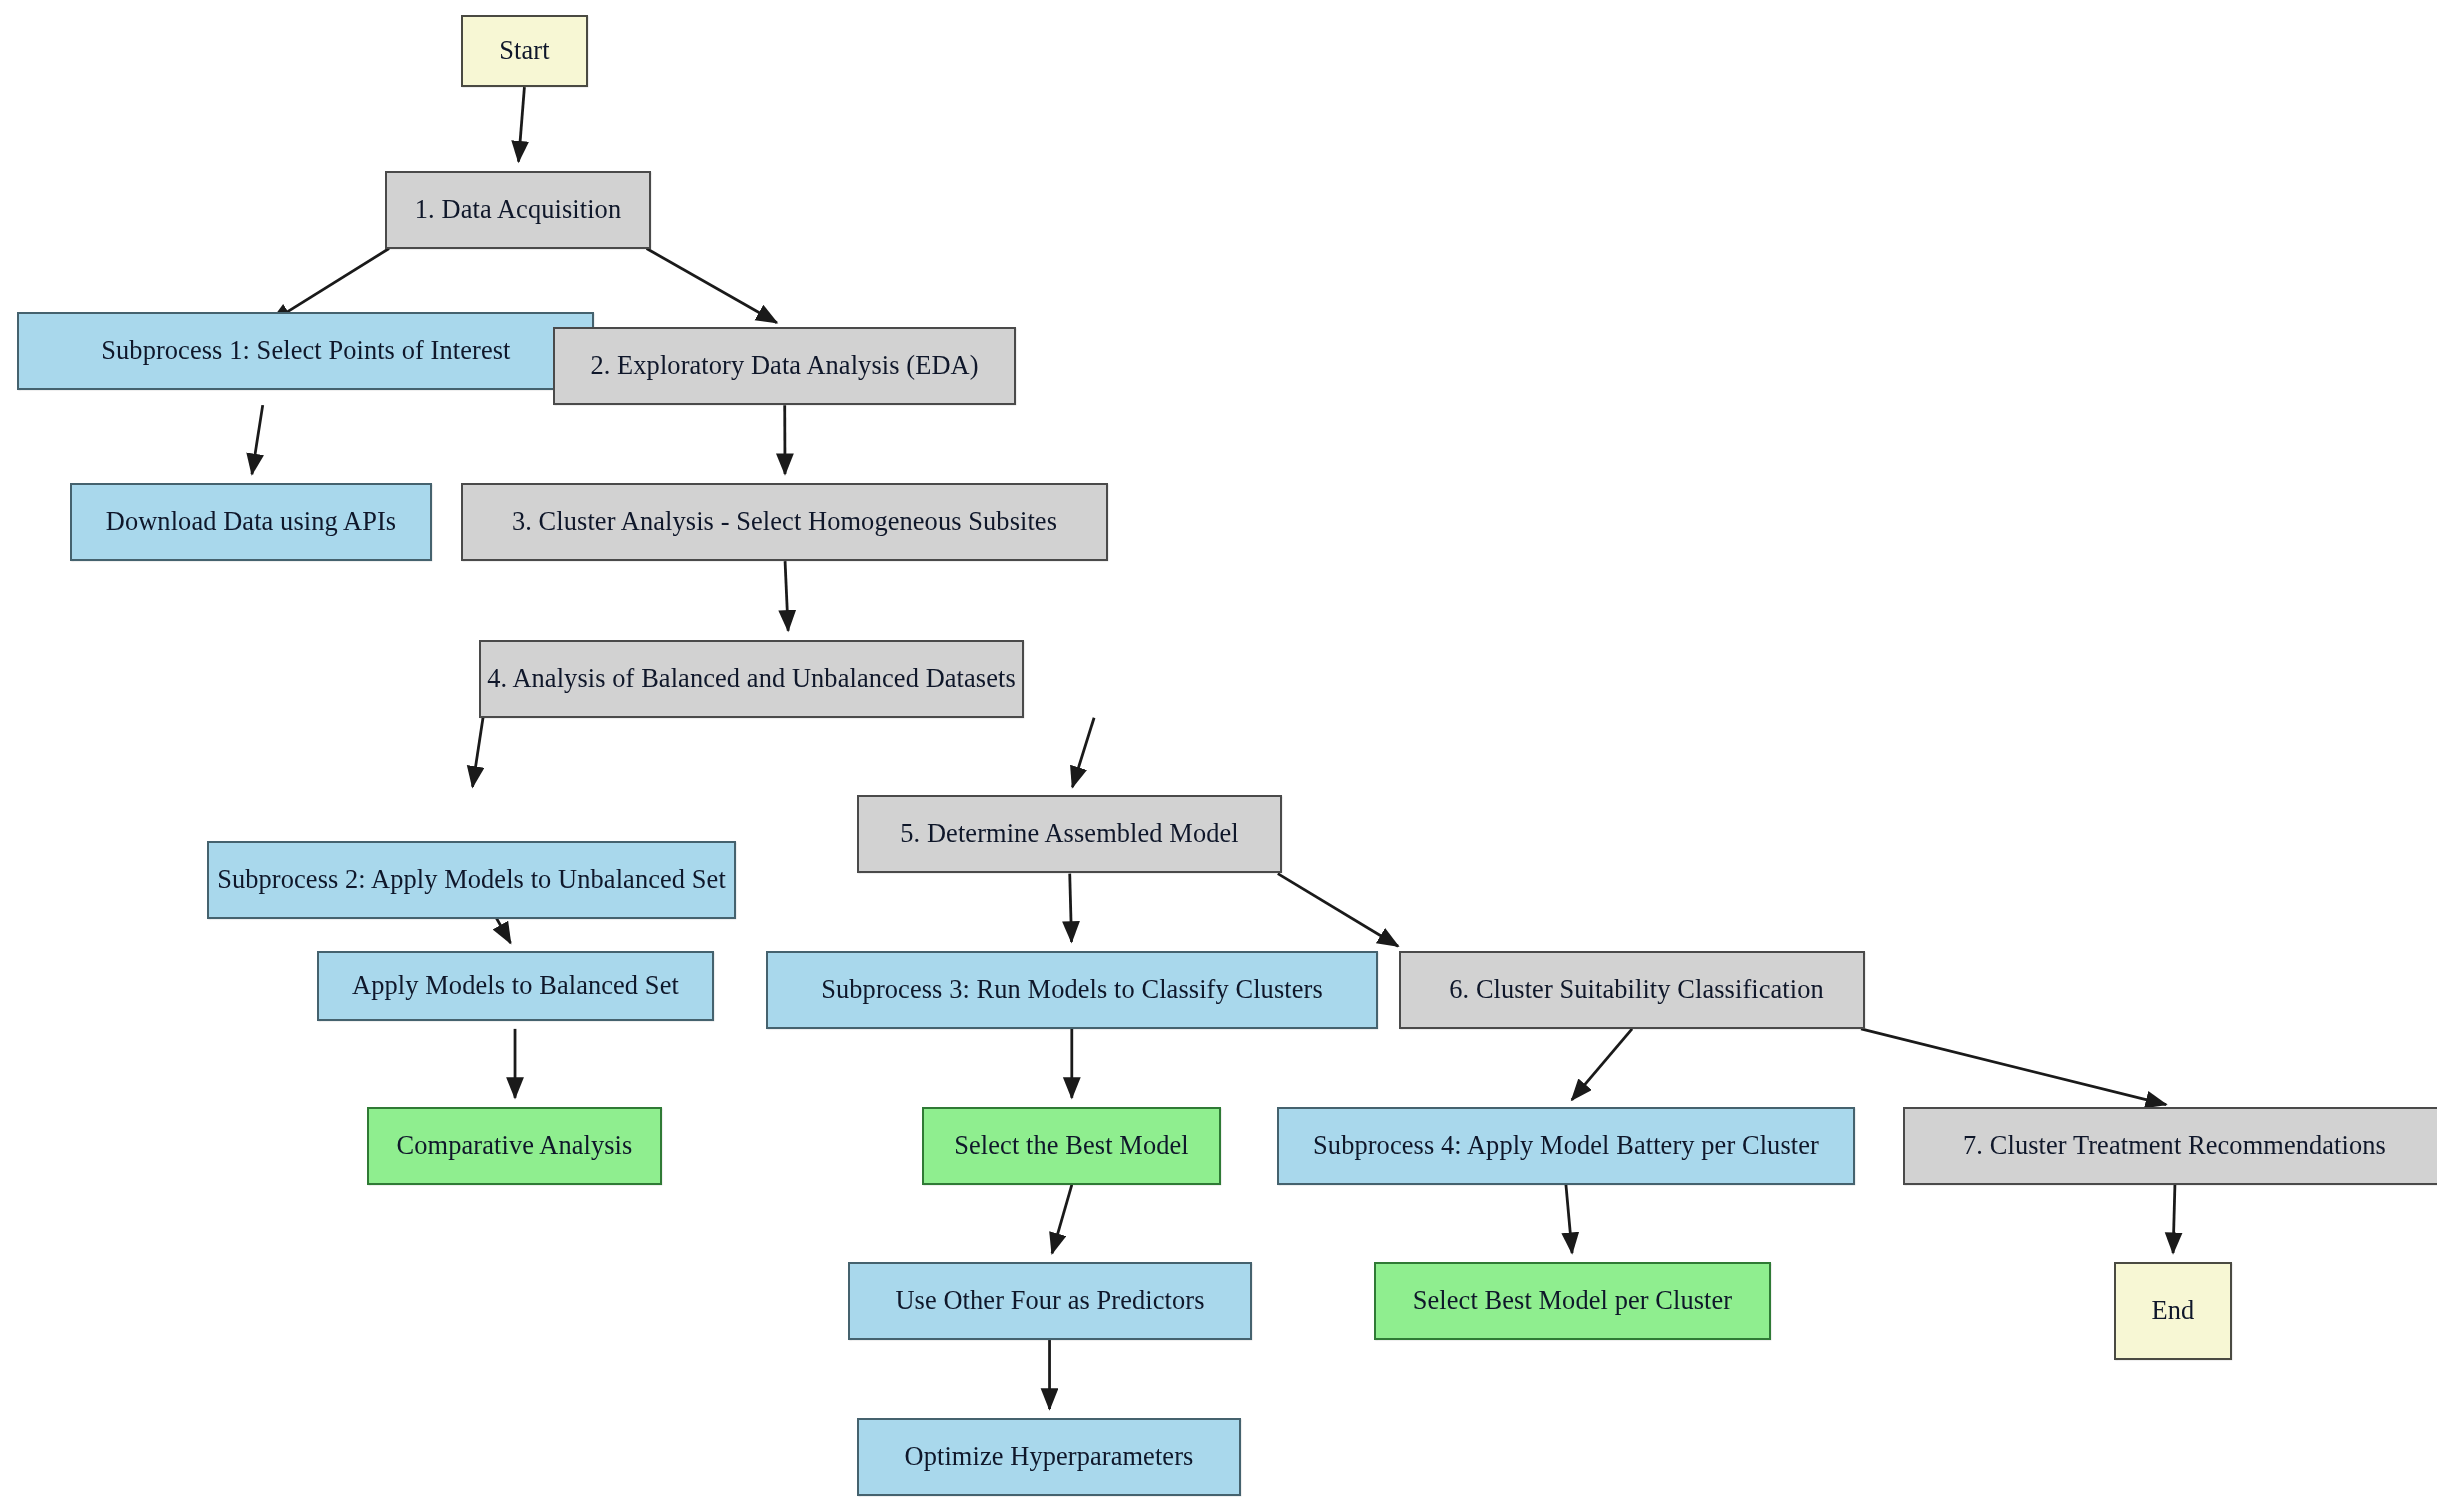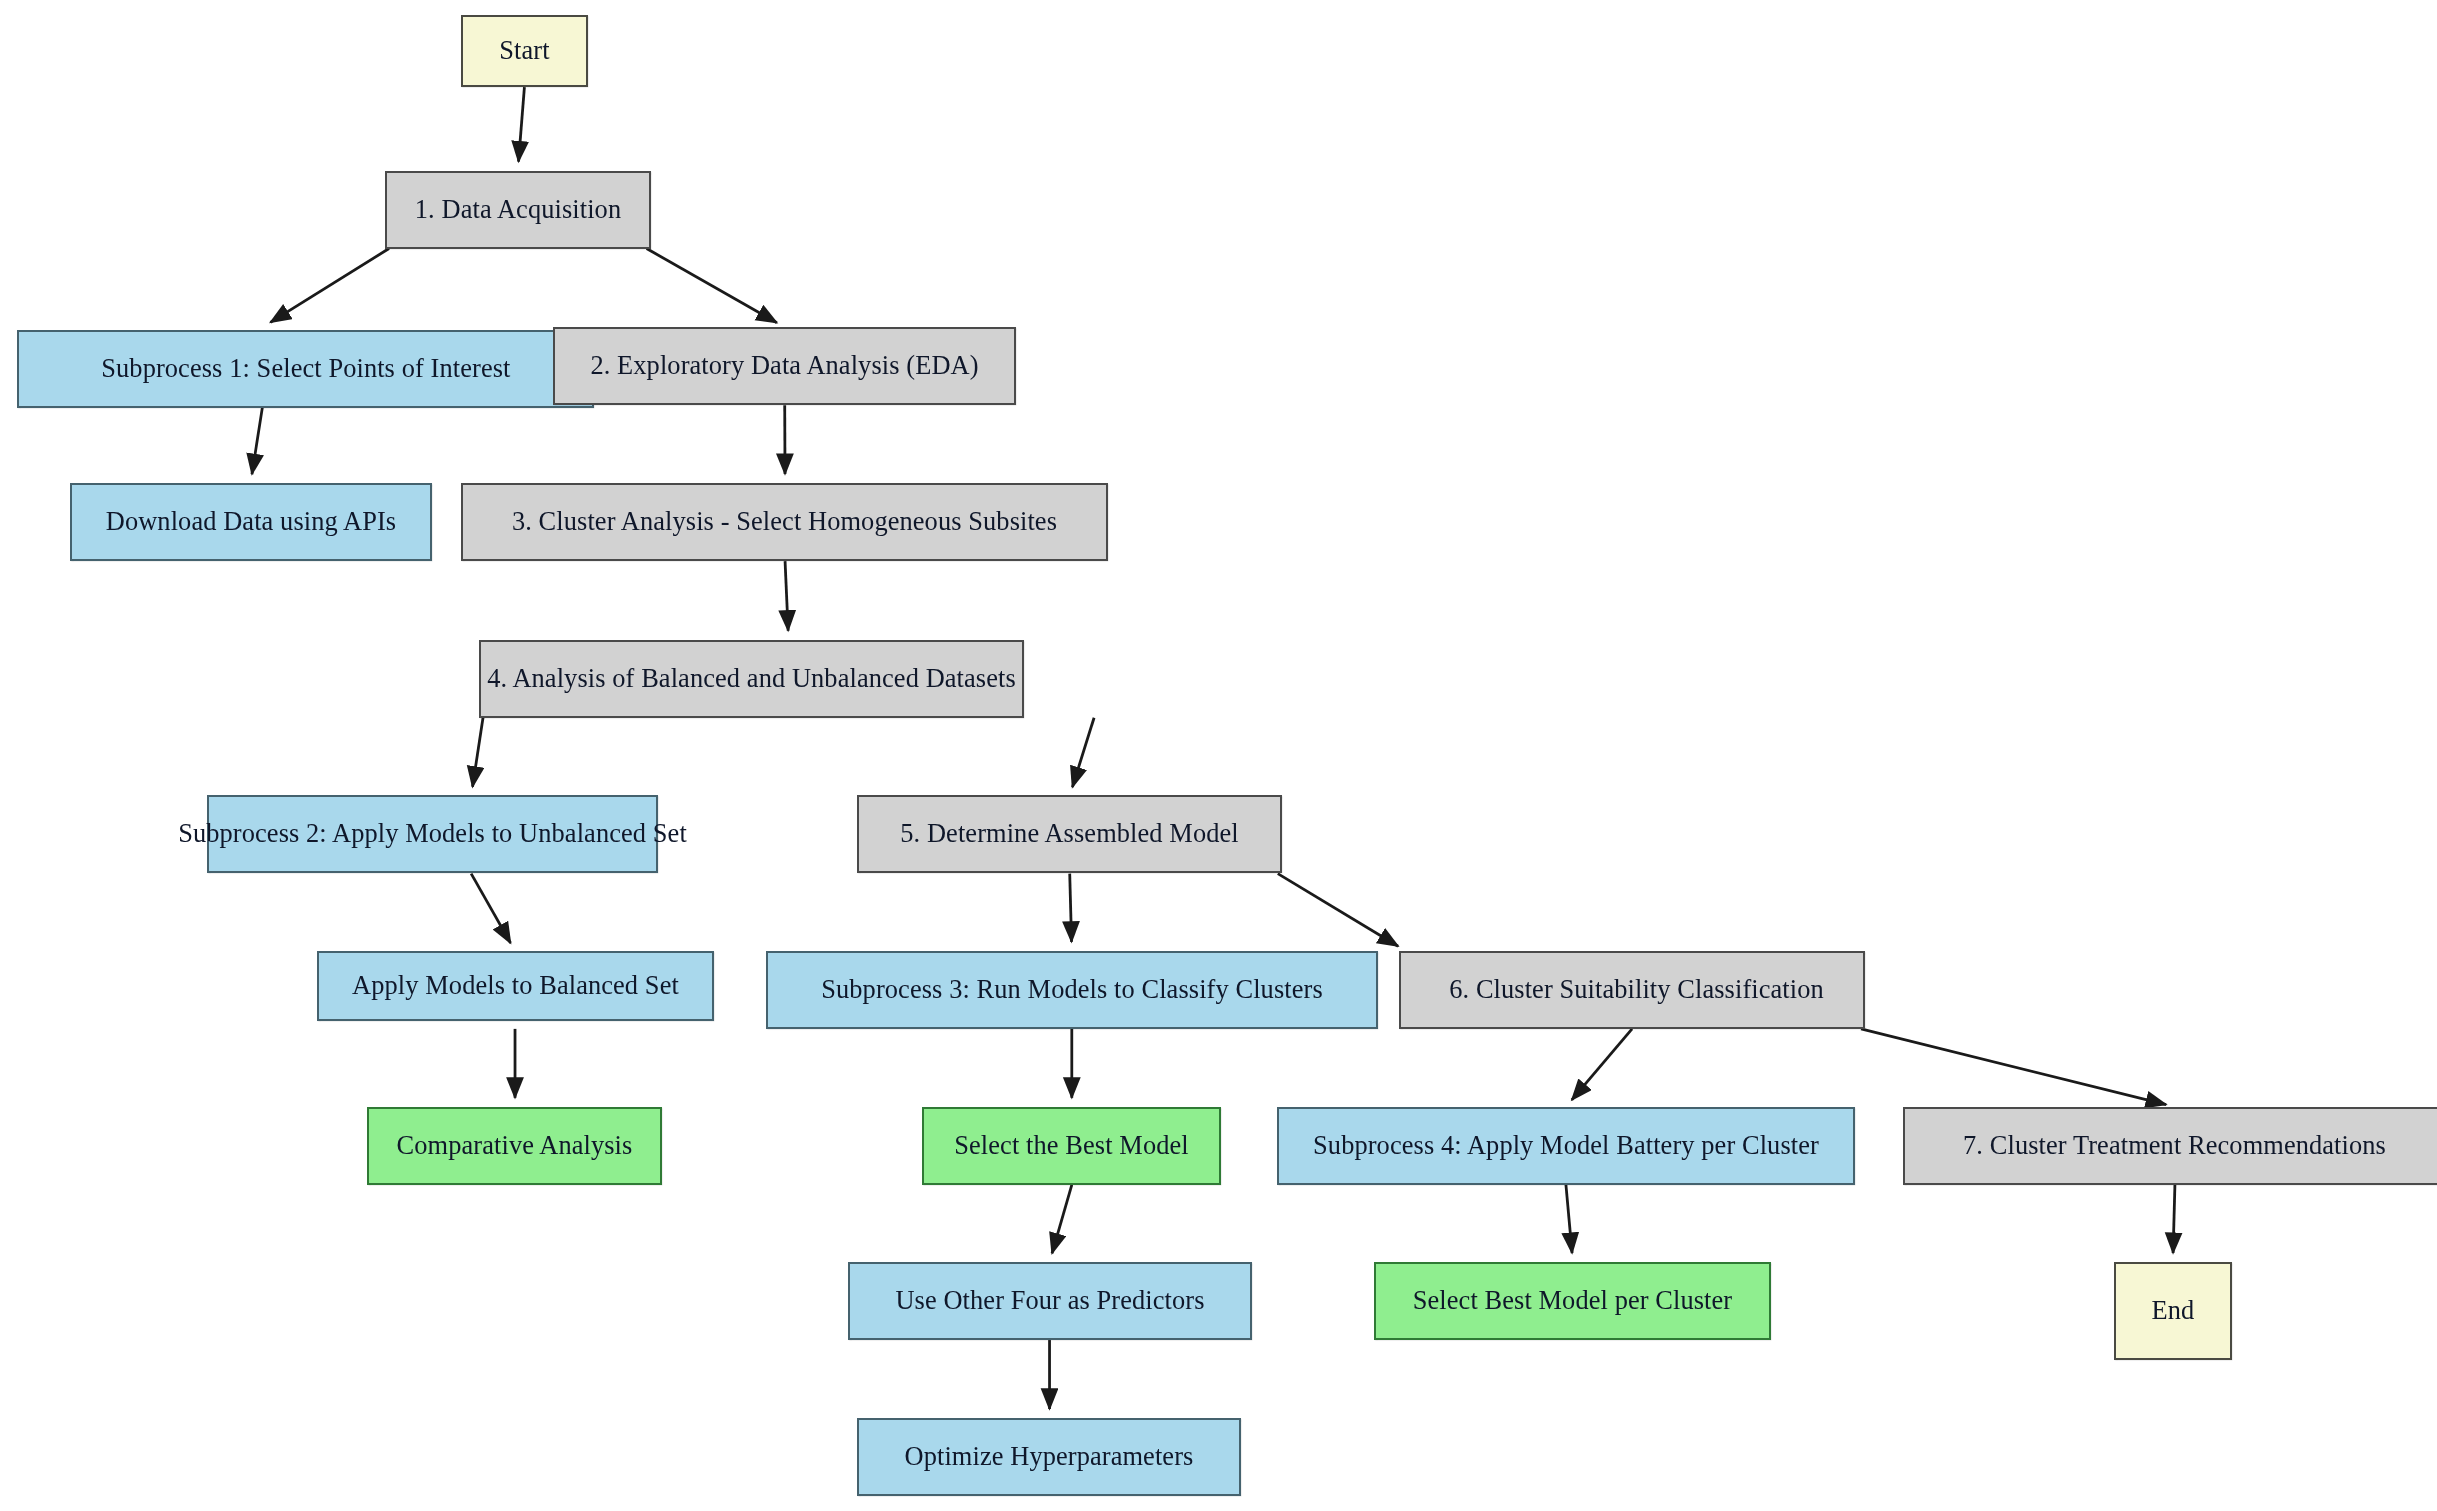--- a/index.html
+++ b/index.html
@@ -88,36 +88,36 @@
         <line x1="1508" y1="1925" x2="1508" y2="2024" stroke="#1a1a1a" stroke-width="4" marker-end="url(#arrowhead)"></line>
       </g>
   </svg>
   <div id="nodes-group">
       <div class="node terminal" style="left: 461px; top: 14.6px; width: 127px; height: 72px;">
         <span>Start</span>
       </div>
       <div class="node process" style="left: 385px; top: 171px; width: 266px; height: 78px;">
         <span>1. Data Acquisition</span>
       </div>
-      <div class="node subprocess" style="left: 17.4px; top: 330px; width: 577px; height: 78px;">
+      <div class="node subprocess" style="left: 17.4px; top: 312px; width: 577px; height: 78px;">
         <span>Subprocess 1: Select Points of Interest</span>
       </div>
       <div class="node process" style="left: 553px; top: 327px; width: 463px; height: 78px;">
         <span>2. Exploratory Data Analysis (EDA)</span>
       </div>
       <div class="node subprocess" style="left: 70px; top: 483px; width: 362px; height: 78px;">
         <span>Download Data using APIs</span>
       </div>
       <div class="node process" style="left: 461px; top: 483px; width: 647px; height: 78px;">
         <span>3. Cluster Analysis - Select Homogeneous Subsites</span>
       </div>
       <div class="node process" style="left: 479px; top: 640px; width: 545px; height: 78px;">
         <span>4. Analysis of Balanced and Unbalanced Datasets</span>
       </div>
-      <div class="node subprocess" style="left: 207px; top: 795px; width: 451px; height: 78px;">
+      <div class="node subprocess" style="left: 207px; top: 841px; width: 529px; height: 78px;">
         <span>Subprocess 2: Apply Models to Unbalanced Set</span>
       </div>
       <div class="node process" style="left: 857px; top: 795px; width: 425px; height: 78px;">
         <span>5. Determine Assembled Model</span>
       </div>
       <div class="node subprocess" style="left: 317px; top: 951px; width: 397px; height: 70px;">
         <span>Apply Models to Balanced Set</span>
       </div>
       <div class="node subprocess" style="left: 766px; top: 951px; width: 612px; height: 78px;">
         <span>Subprocess 3: Run Models to Classify Clusters</span>

